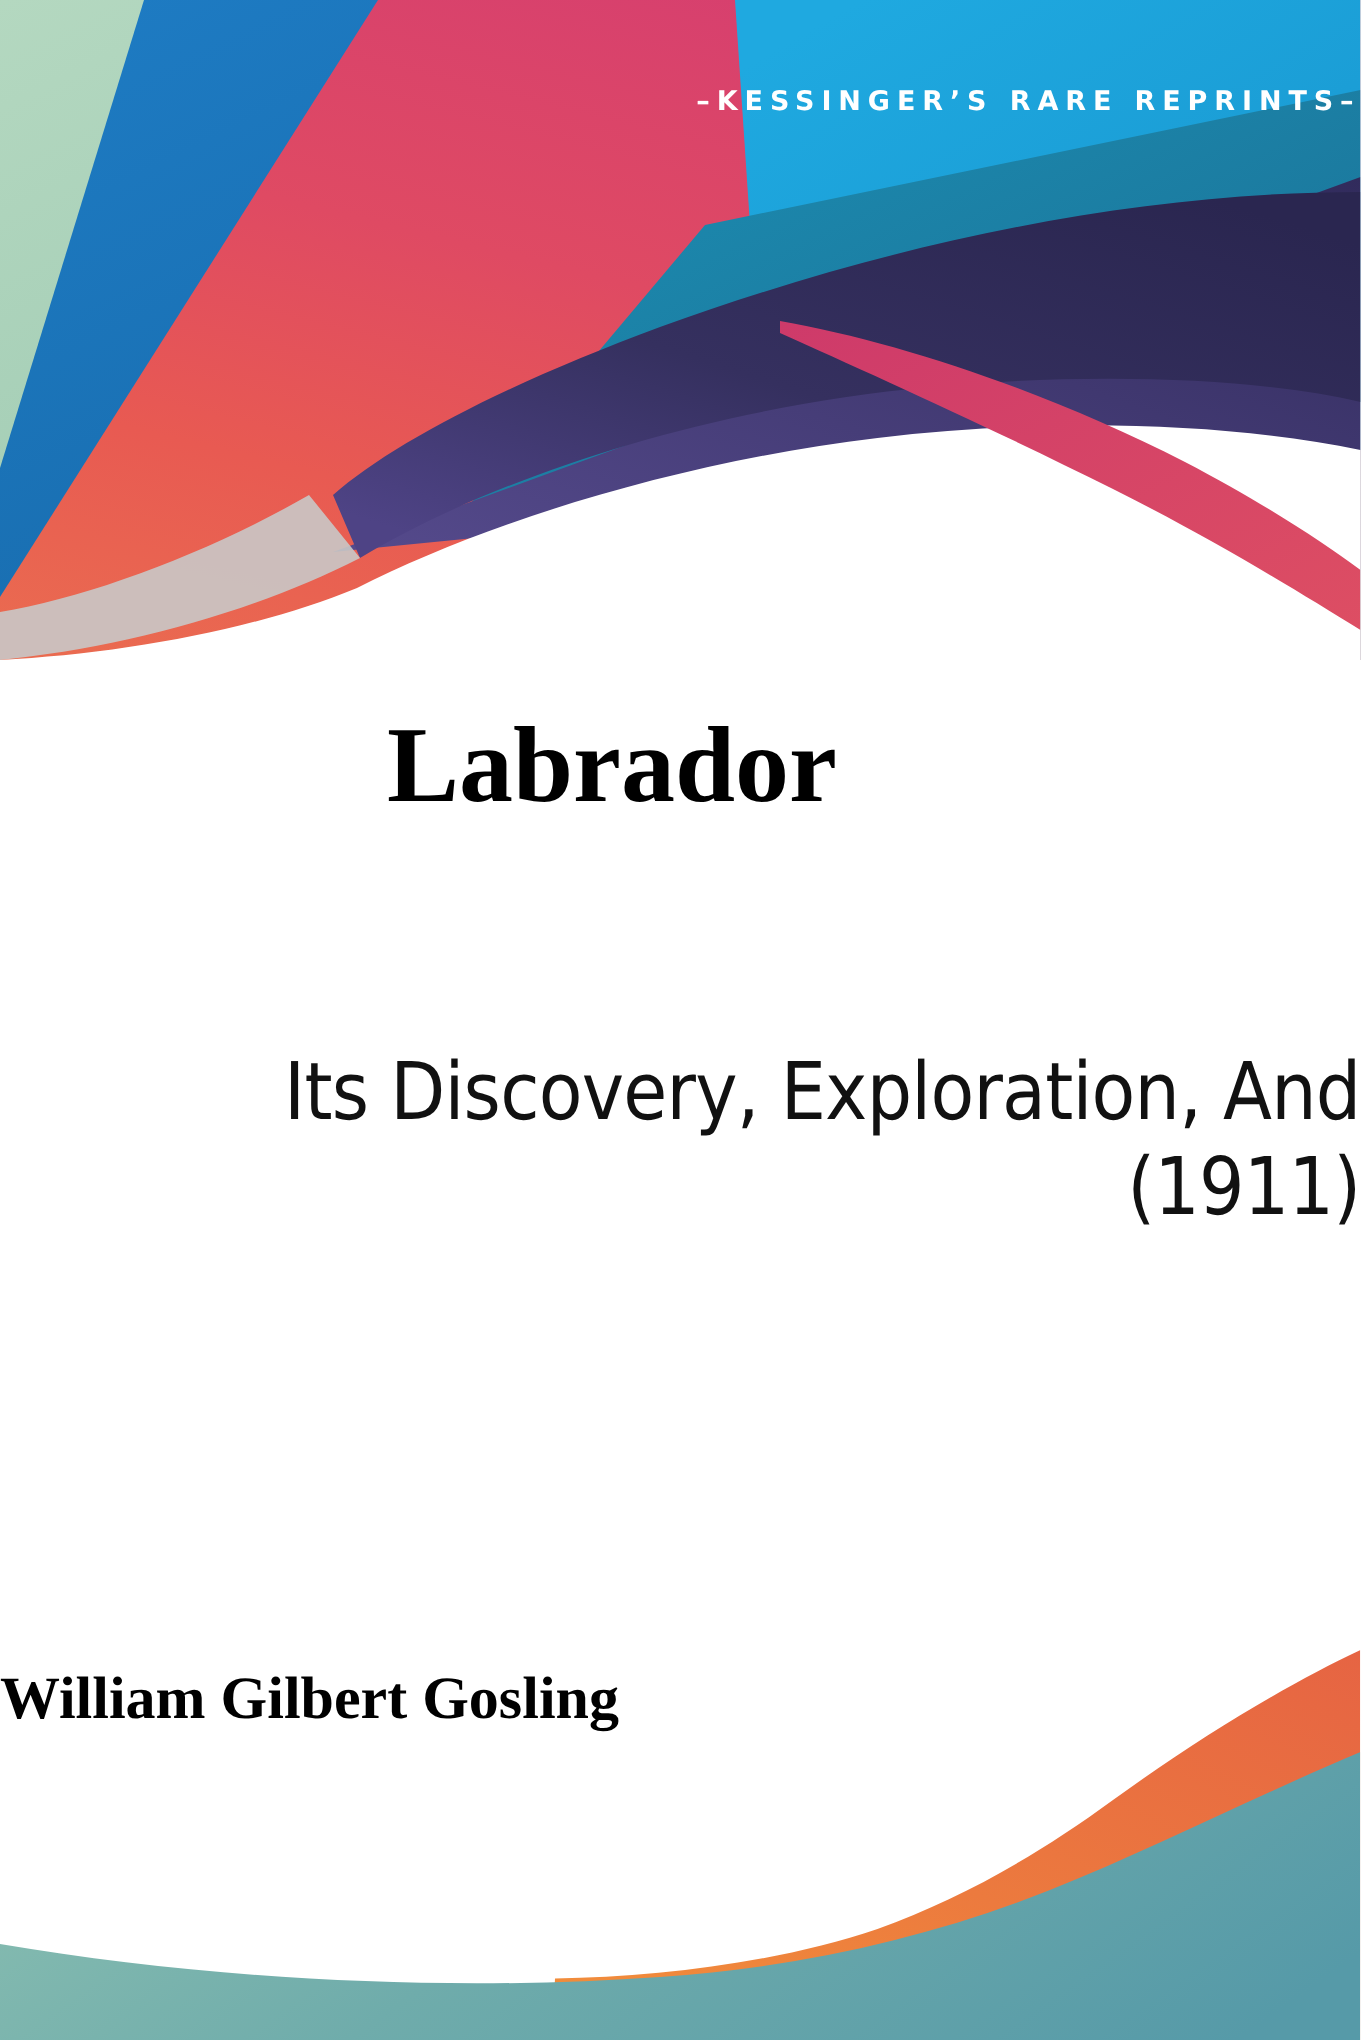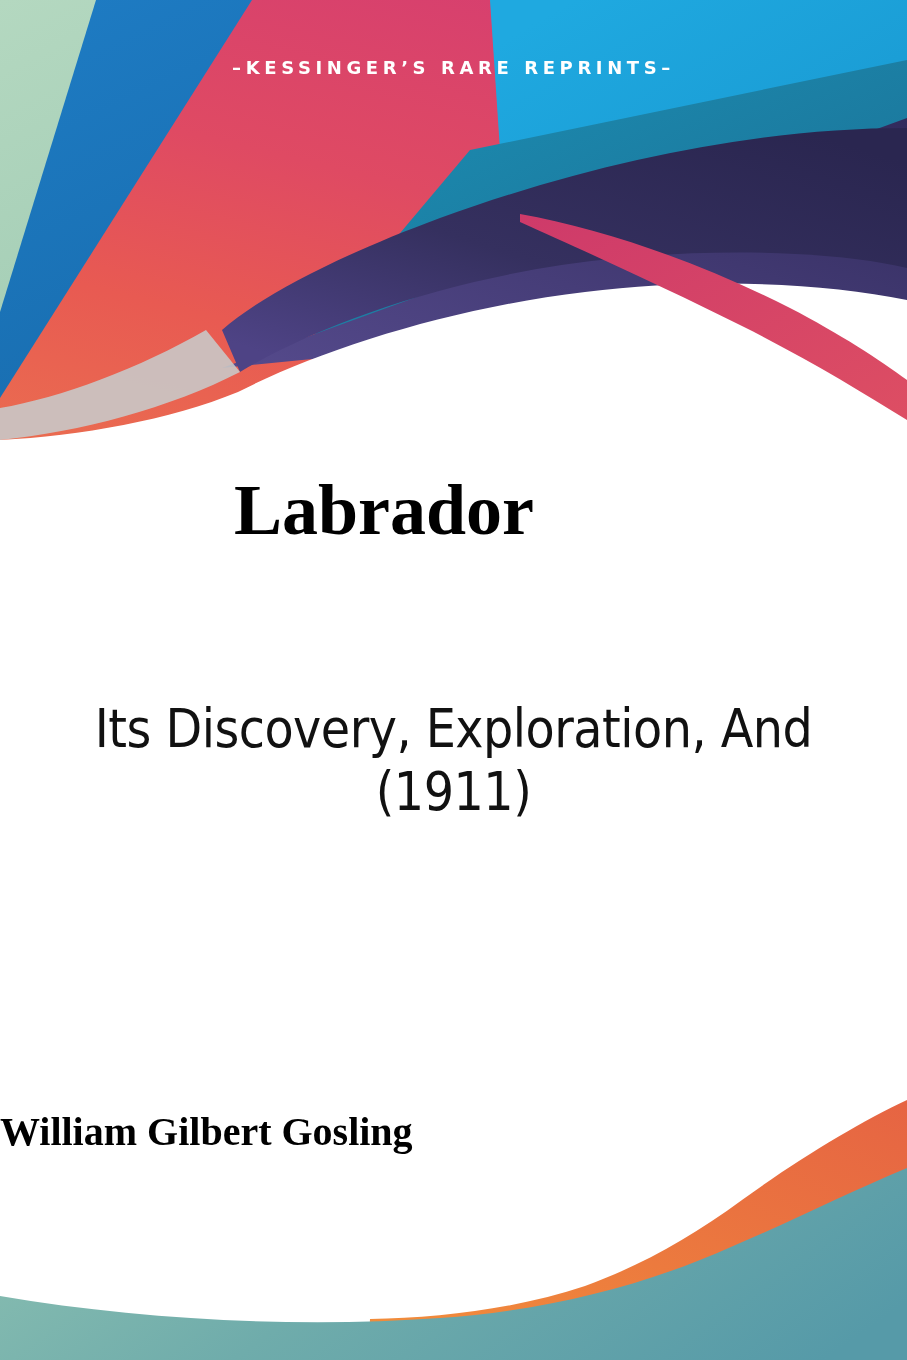--- a/index.html
+++ b/index.html
@@ -25,21 +25,21 @@
     display: block;
   }
   #art-top { top: 0; height: 440px; }
   #art-bottom { bottom: 0; height: 260px; }
 
   #imprint-label {
     position: absolute;
     left: 0;
     top: 57px;
     width: 907px;
-    text-align: center;
+    text-align: right;
     color: #ffffff;
     font-family: "DejaVu Sans", sans-serif;
     font-size: 18px;
     font-weight: bold;
     letter-spacing: 4.6px;
     white-space: nowrap;
     z-index: 5;
   }
 
   #text-block {
@@ -55,28 +55,29 @@
     position: absolute;
     left: 0;
     top: 473px;
     width: 768px;
     text-align: center;
     font-family: "Liberation Serif", "DejaVu Serif", serif;
     font-weight: bold;
     font-size: 72px;
     line-height: 1.05;
     color: #000000;
+    padding-left: 24px;
   }
 
   #book-subtitle {
     position: absolute;
     left: 0;
     top: 698px;
     width: 907px;
-    text-align: center;
+    text-align: right;
     font-family: "DejaVu Sans Condensed", "Liberation Sans Narrow", "Liberation Sans", sans-serif;
     font-size: 53px;
     font-weight: normal;
     line-height: 1.18;
     color: #111111;
     letter-spacing: -0.5px;
   }
   #book-subtitle .sub-line { display: block; }
 
   #book-author {

